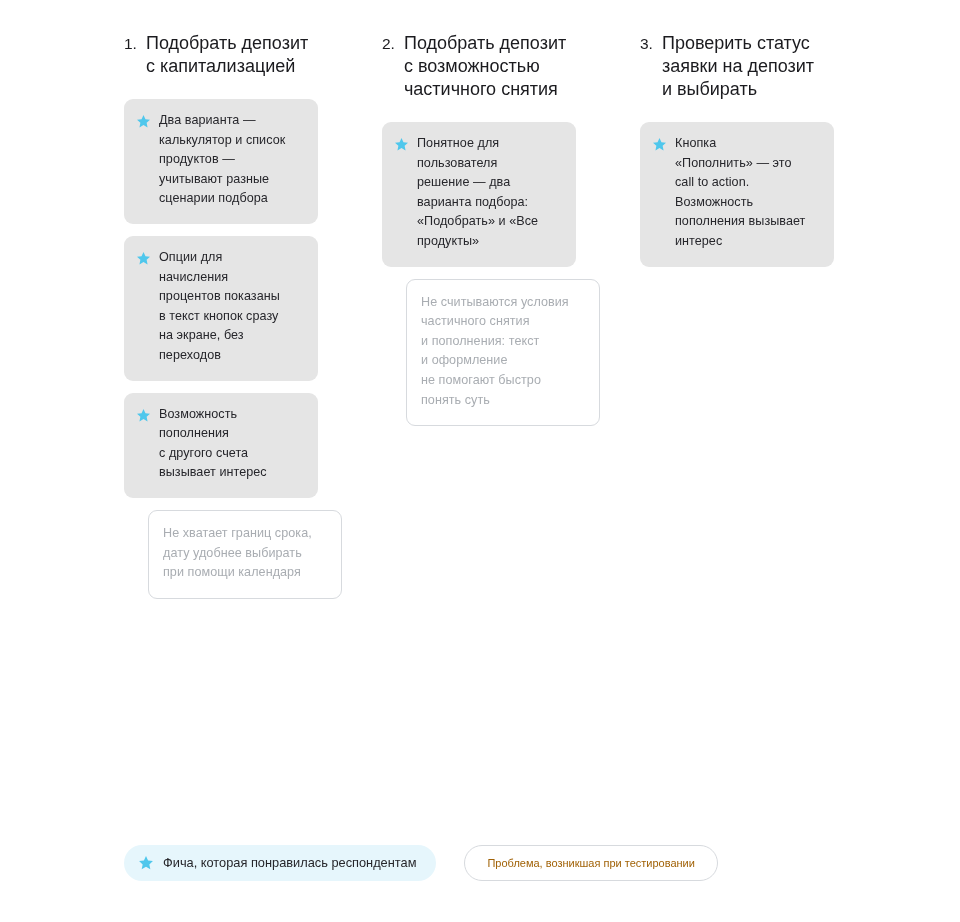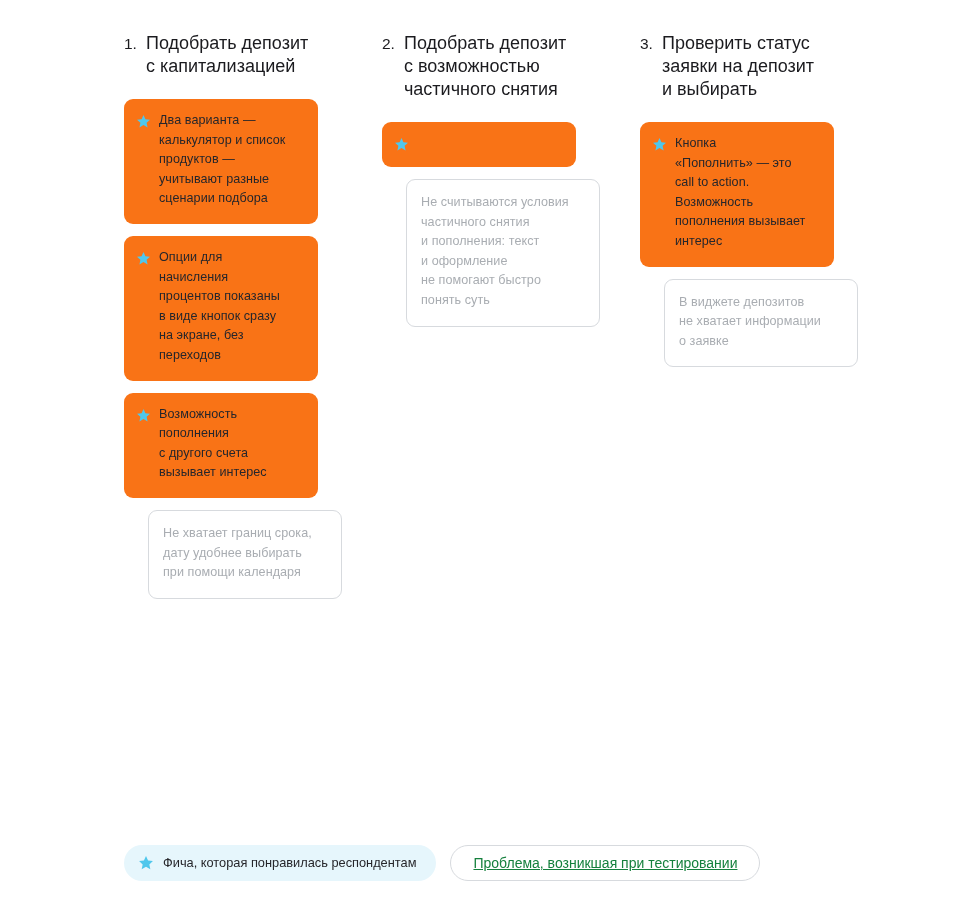--- a/index.html
+++ b/index.html
@@ -65,21 +65,21 @@
 
   
   .card {
     box-sizing: border-box;
     border-radius: 9px;
     margin-bottom: 12px;
     width: 194px;
   }
 
   .card-positive {
-    background: #f97316;
+    background: #e5e5e5;
     padding: 12px 14px 15px 12px;
     display: flex;
     flex-direction: row;
     align-items: flex-start;
     gap: 8px;
   }
 
   .card-positive .star {
     flex: 0 0 auto;
     width: 15px;
@@ -111,21 +111,21 @@
   }
 
   
   .legend {
     position: absolute;
     left: 124px;
     top: 845px;
     display: flex;
     flex-direction: row;
     align-items: center;
-    gap: 14px;
+    gap: 28px;
   }
 
   .legend-item {
     box-sizing: border-box;
     border-radius: 20px;
     height: 36px;
     display: flex;
     flex-direction: row;
     align-items: center;
   }
@@ -146,24 +146,23 @@
     color: #26262b;
     line-height: 16px;
   }
 
   .legend-negative {
     background: #ffffff;
     border: 1px solid #d7dade;
     padding: 0 22px;
   }
   .legend-negative .legend-text {
-    font-size: 14px;
-    color: #15803d;
+    font-size: 11px;
+    color: #a16207;
     line-height: 16px;
-    text-decoration: underline;
   }
 </style>
 </head>
 <body>
 
 <div class="board">
 
   <div class="columns">
       <div class="column">
         <div class="col-head">
@@ -181,21 +180,21 @@
 учитывают разные
 сценарии подбора</div>
         </div>
         <div class="card card-positive">
           <span class="star"><svg viewBox="0 0 24 24" width="15" height="15">
               <path d="M12 1.6 L15.1 8.3 L22.4 9.1 L17 14.1 L18.5 21.4 L12 17.7 L5.5 21.4 L7 14.1 L1.6 9.1 L8.9 8.3 Z" fill="#4FC7EC"></path>
             </svg></span>
           <div class="card-text">Опции для
 начисления
 процентов показаны
-в виде кнопок сразу
+в текст кнопок сразу
 на экране, без
 переходов</div>
         </div>
         <div class="card card-positive">
           <span class="star"><svg viewBox="0 0 24 24" width="15" height="15">
               <path d="M12 1.6 L15.1 8.3 L22.4 9.1 L17 14.1 L18.5 21.4 L12 17.7 L5.5 21.4 L7 14.1 L1.6 9.1 L8.9 8.3 Z" fill="#4FC7EC"></path>
             </svg></span>
           <div class="card-text">Возможность
 пополнения
 с другого счета
@@ -211,20 +210,26 @@
         <div class="col-head">
           <span class="col-num">2.</span>
           <span class="col-title">Подобрать депозит
 с возможностью
 частичного снятия</span>
         </div>
         <div class="card card-positive">
           <span class="star"><svg viewBox="0 0 24 24" width="15" height="15">
               <path d="M12 1.6 L15.1 8.3 L22.4 9.1 L17 14.1 L18.5 21.4 L12 17.7 L5.5 21.4 L7 14.1 L1.6 9.1 L8.9 8.3 Z" fill="#4FC7EC"></path>
             </svg></span>
+          <div class="card-text">Понятное для
+пользователя
+решение — два
+варианта подбора:
+«Подобрать» и «Все
+продукты»</div>
         </div>
         <div class="card card-negative">
           <div class="card-text">Не считываются условия
 частичного снятия
 и пополнения: текст
 и оформление
 не помогают быстро
 понять суть</div>
         </div>
       </div>
@@ -238,25 +243,20 @@
         <div class="card card-positive">
           <span class="star"><svg viewBox="0 0 24 24" width="15" height="15">
               <path d="M12 1.6 L15.1 8.3 L22.4 9.1 L17 14.1 L18.5 21.4 L12 17.7 L5.5 21.4 L7 14.1 L1.6 9.1 L8.9 8.3 Z" fill="#4FC7EC"></path>
             </svg></span>
           <div class="card-text">Кнопка
 «Пополнить» — это
 call to action.
 Возможность
 пополнения вызывает
 интерес</div>
-        </div>
-        <div class="card card-negative">
-          <div class="card-text">В виджете депозитов
-не хватает информации
-о заявке</div>
         </div>
       </div>
     </div>
 
   <div class="legend">
     <div class="legend-item legend-positive">
       <span class="star">
         <svg viewBox="0 0 24 24" width="16" height="16" aria-hidden="true">
           <path d="M12 1.6 L15.1 8.3 L22.4 9.1 L17 14.1 L18.5 21.4 L12 17.7 L5.5 21.4 L7 14.1 L1.6 9.1 L8.9 8.3 Z" fill="#4FC7EC"></path>
         </svg>

